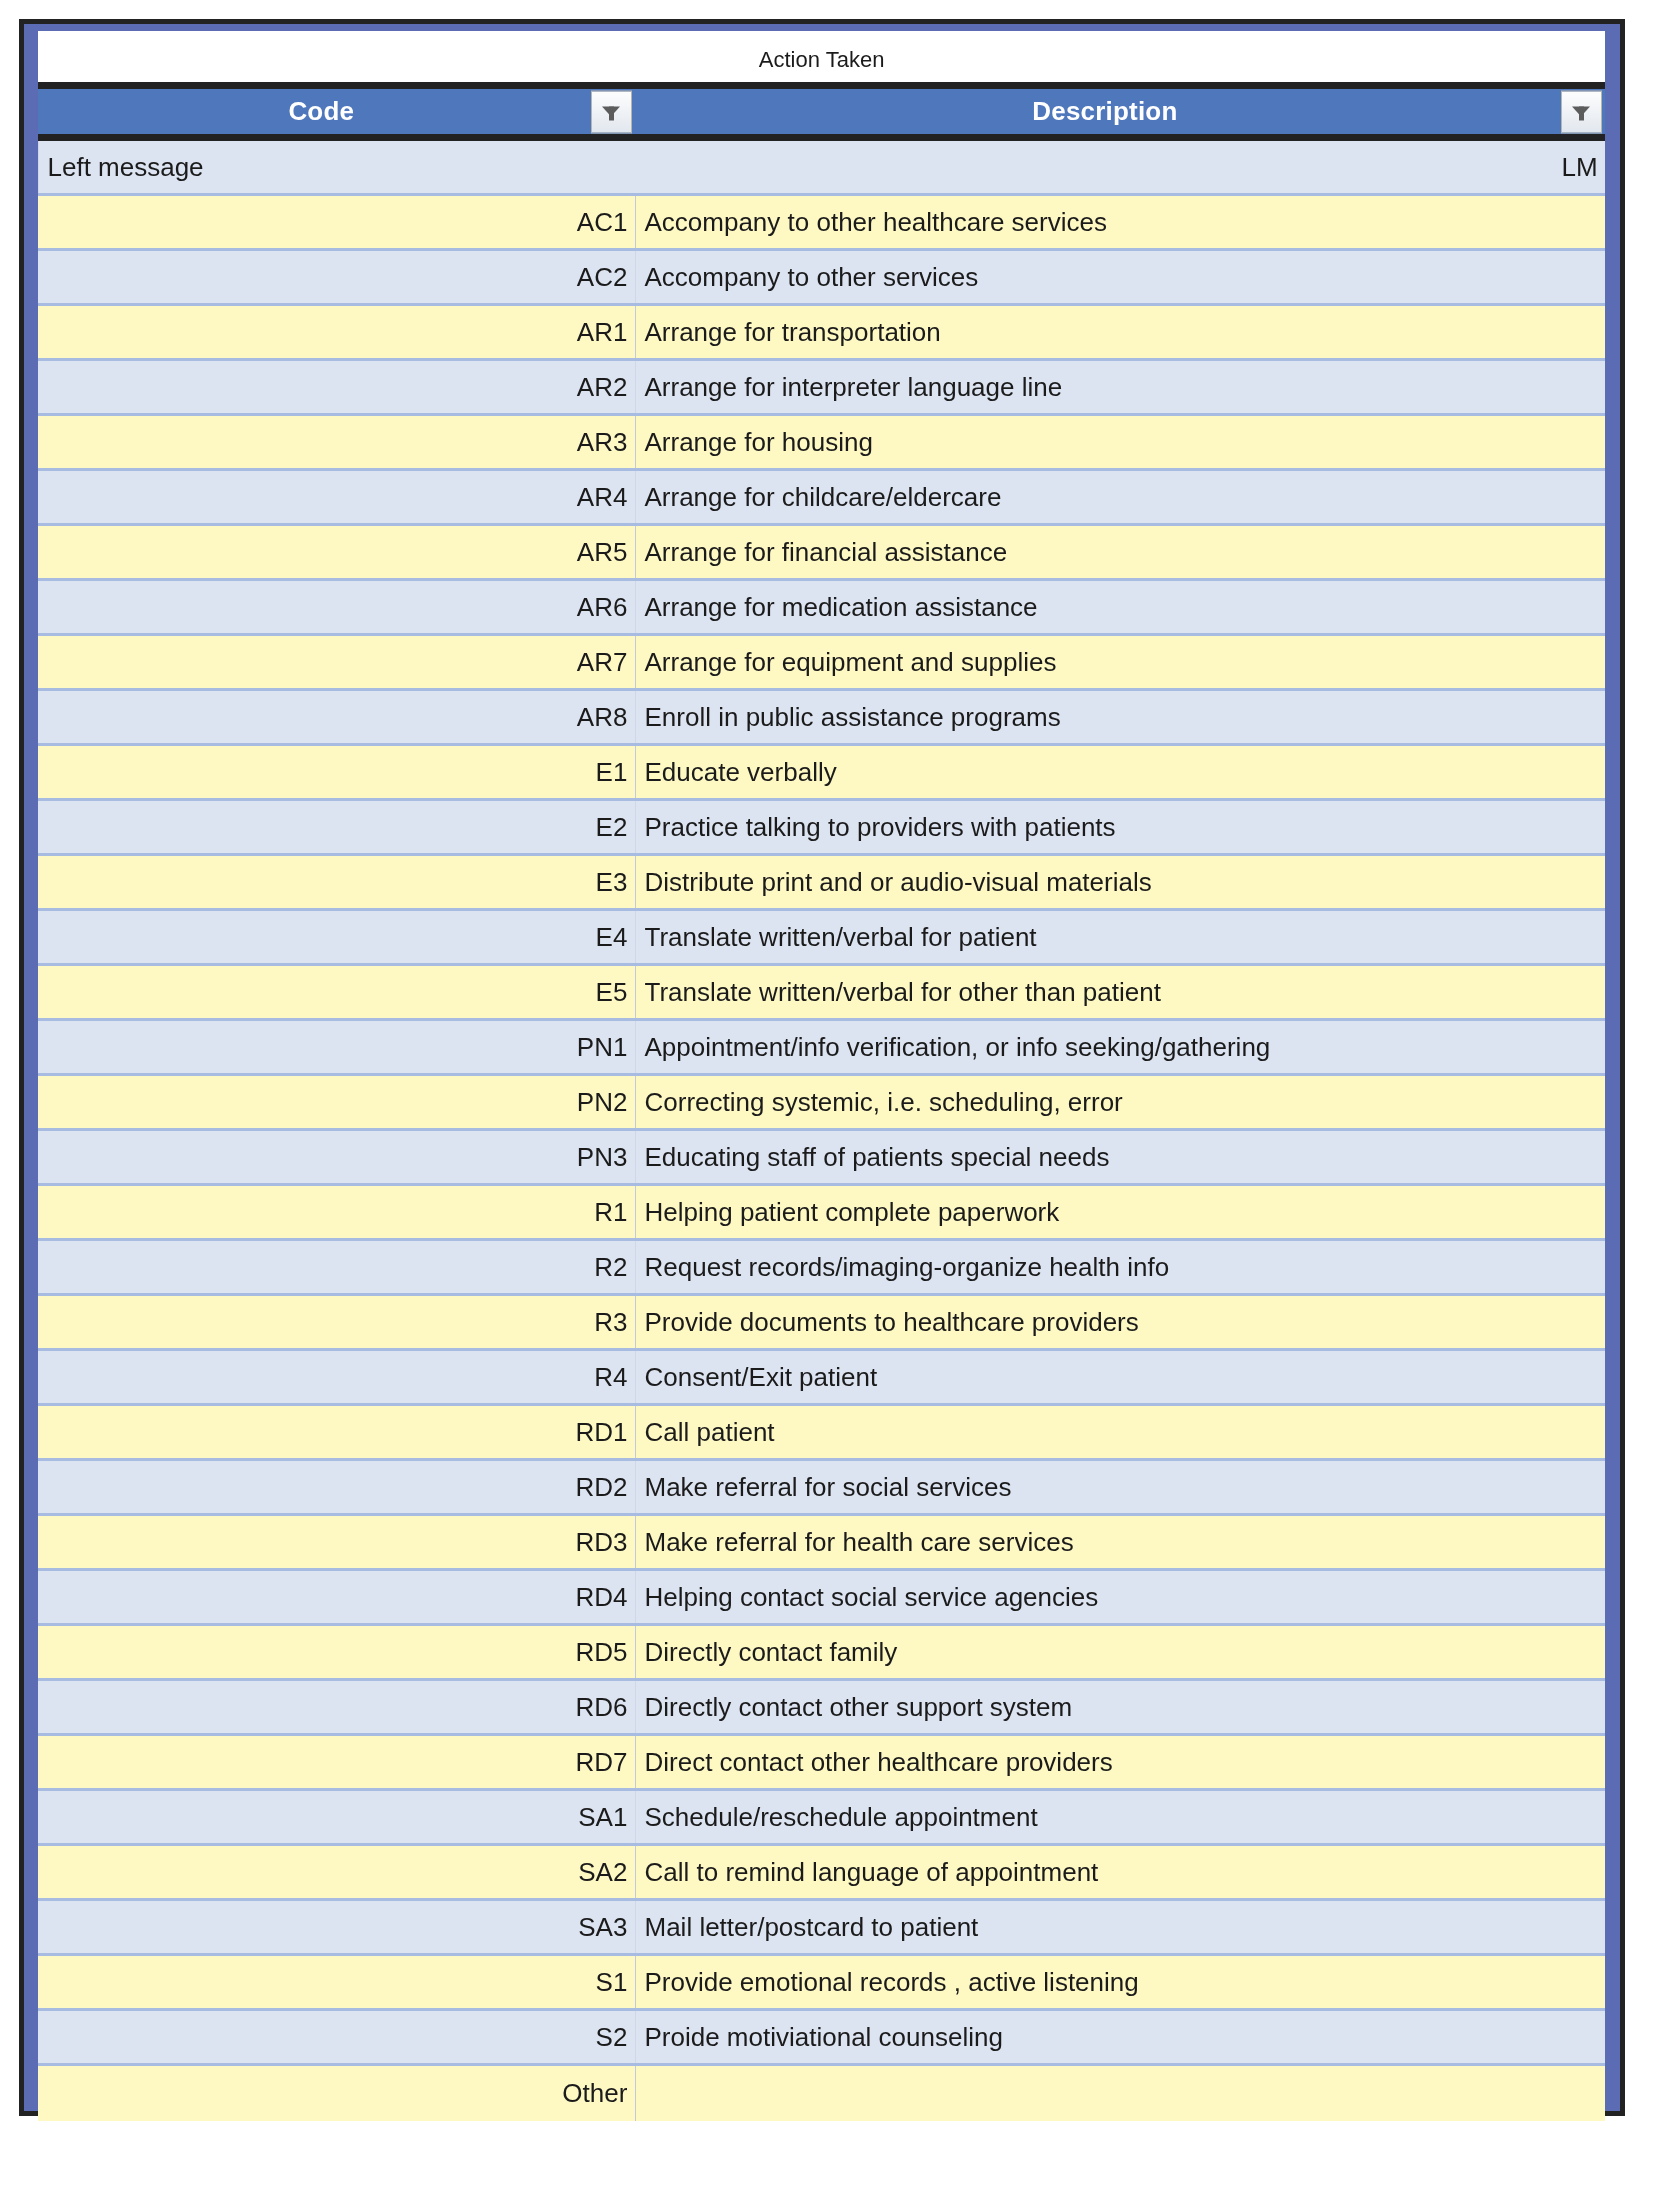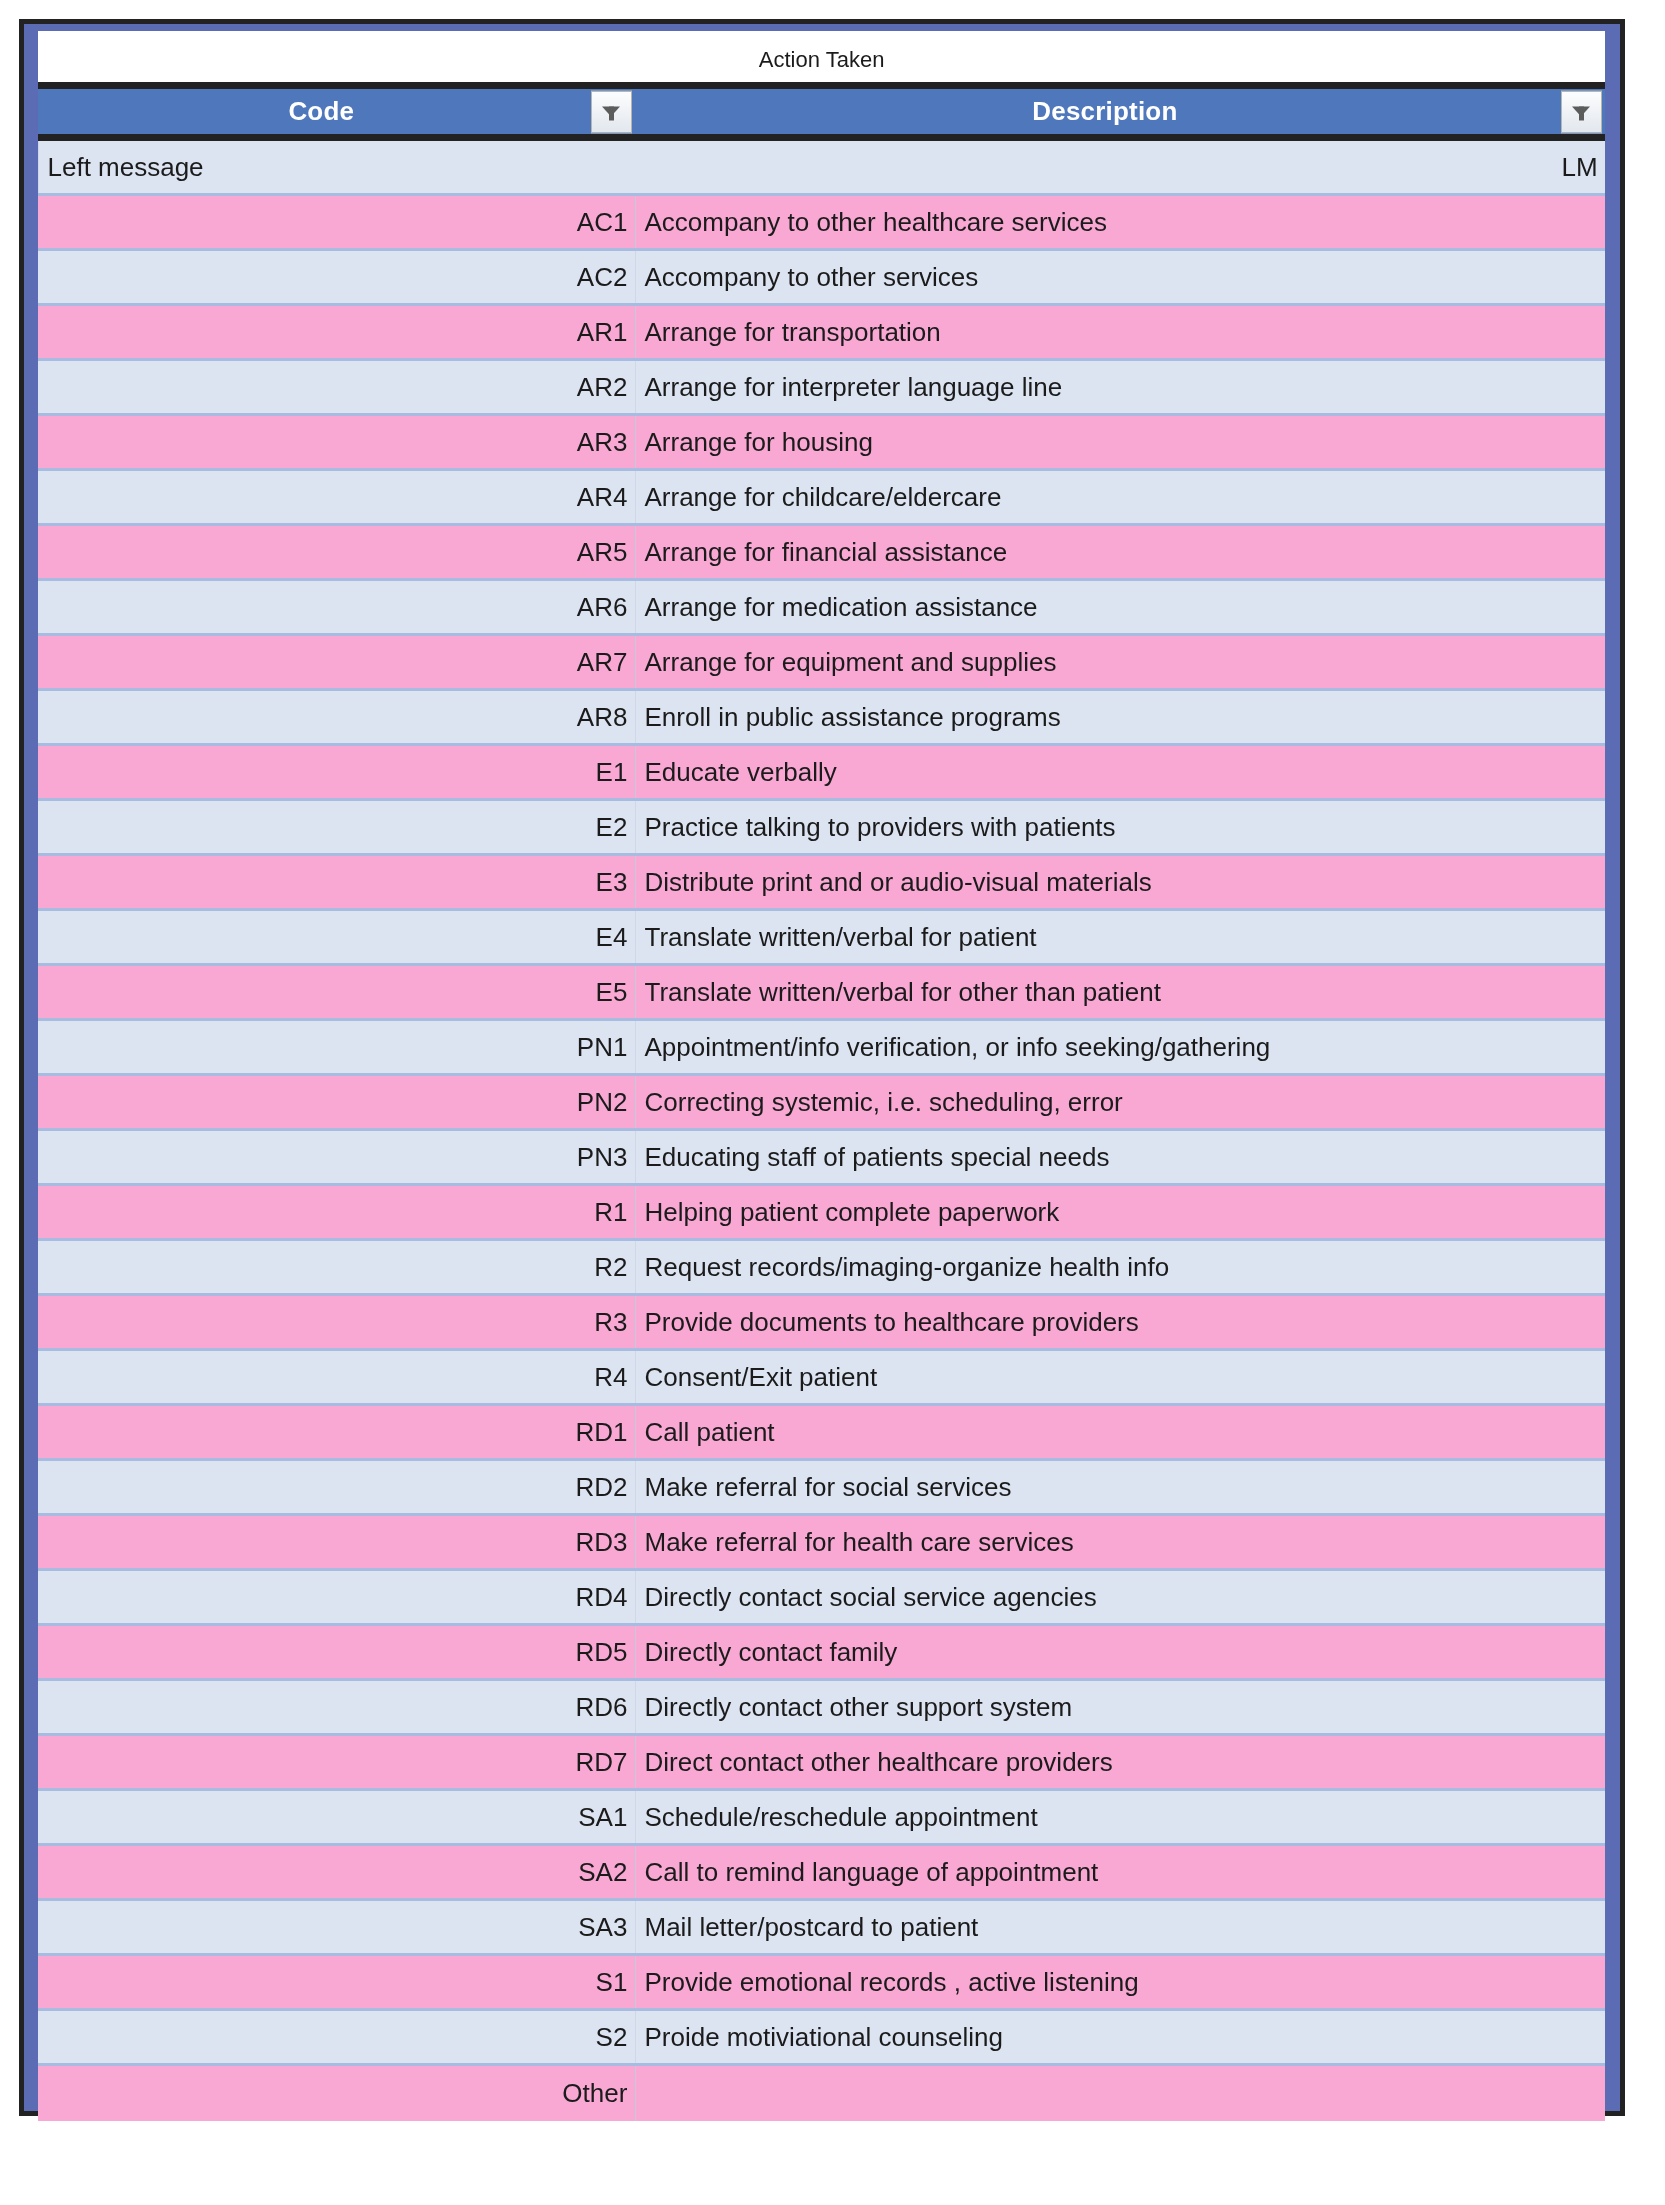--- a/index.html
+++ b/index.html
@@ -122,21 +122,21 @@
     background: #ffffff;
   }
   .data-row {
     display: flex;
     height: 55px;
     box-sizing: border-box;
     border-bottom: 3.4px solid #a8bce2;
     overflow: hidden;
   }
   .data-row.odd  { background: #dce3f1; }
-  .data-row.even { background: #f9a8d4; border-bottom-color: #a8bce2; }
+  .data-row.even { background: #fef9c3; border-bottom-color: #a8bce2; }
   .data-row.last { border-bottom: none; }
 
   .cell {
     box-sizing: border-box;
     display: flex;
     align-items: center;
     font-size: 26px;
     color: #1b1b1b;
     white-space: nowrap;
     overflow: hidden;
@@ -278,21 +278,21 @@
         <div class="data-row odd">
           <div class="cell cell-code">RD2</div>
           <div class="cell cell-desc">Make referral for social services</div>
         </div>
         <div class="data-row even">
           <div class="cell cell-code">RD3</div>
           <div class="cell cell-desc">Make referral for health care services</div>
         </div>
         <div class="data-row odd">
           <div class="cell cell-code">RD4</div>
-          <div class="cell cell-desc">Directly contact social service agencies</div>
+          <div class="cell cell-desc">Helping contact social service agencies</div>
         </div>
         <div class="data-row even">
           <div class="cell cell-code">RD5</div>
           <div class="cell cell-desc">Directly contact family</div>
         </div>
         <div class="data-row odd">
           <div class="cell cell-code">RD6</div>
           <div class="cell cell-desc">Directly contact other support system</div>
         </div>
         <div class="data-row even">

